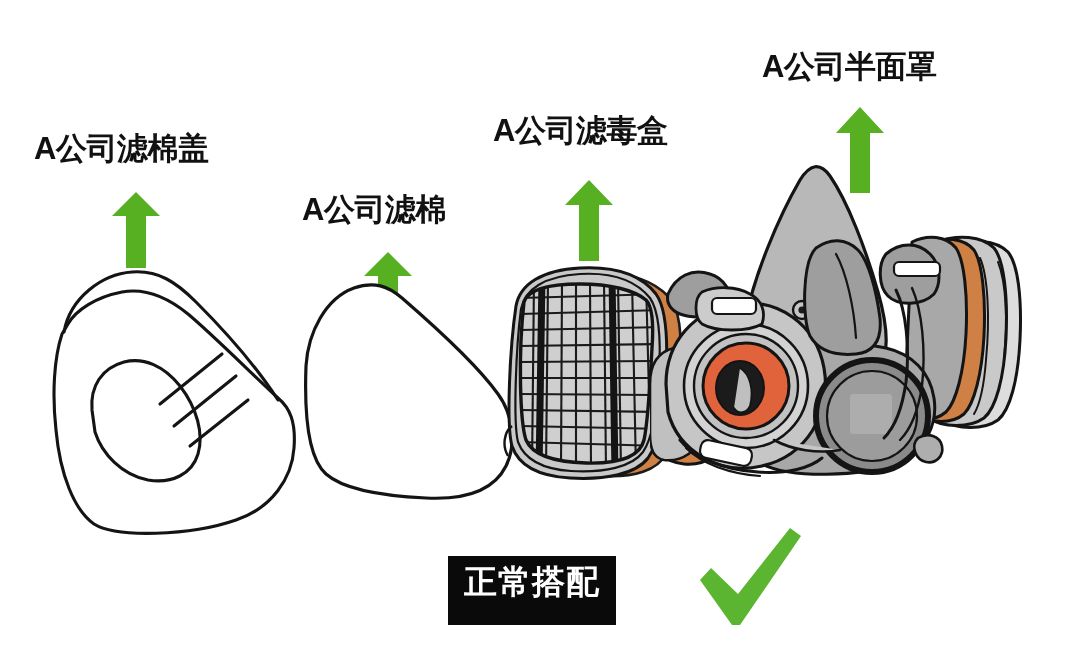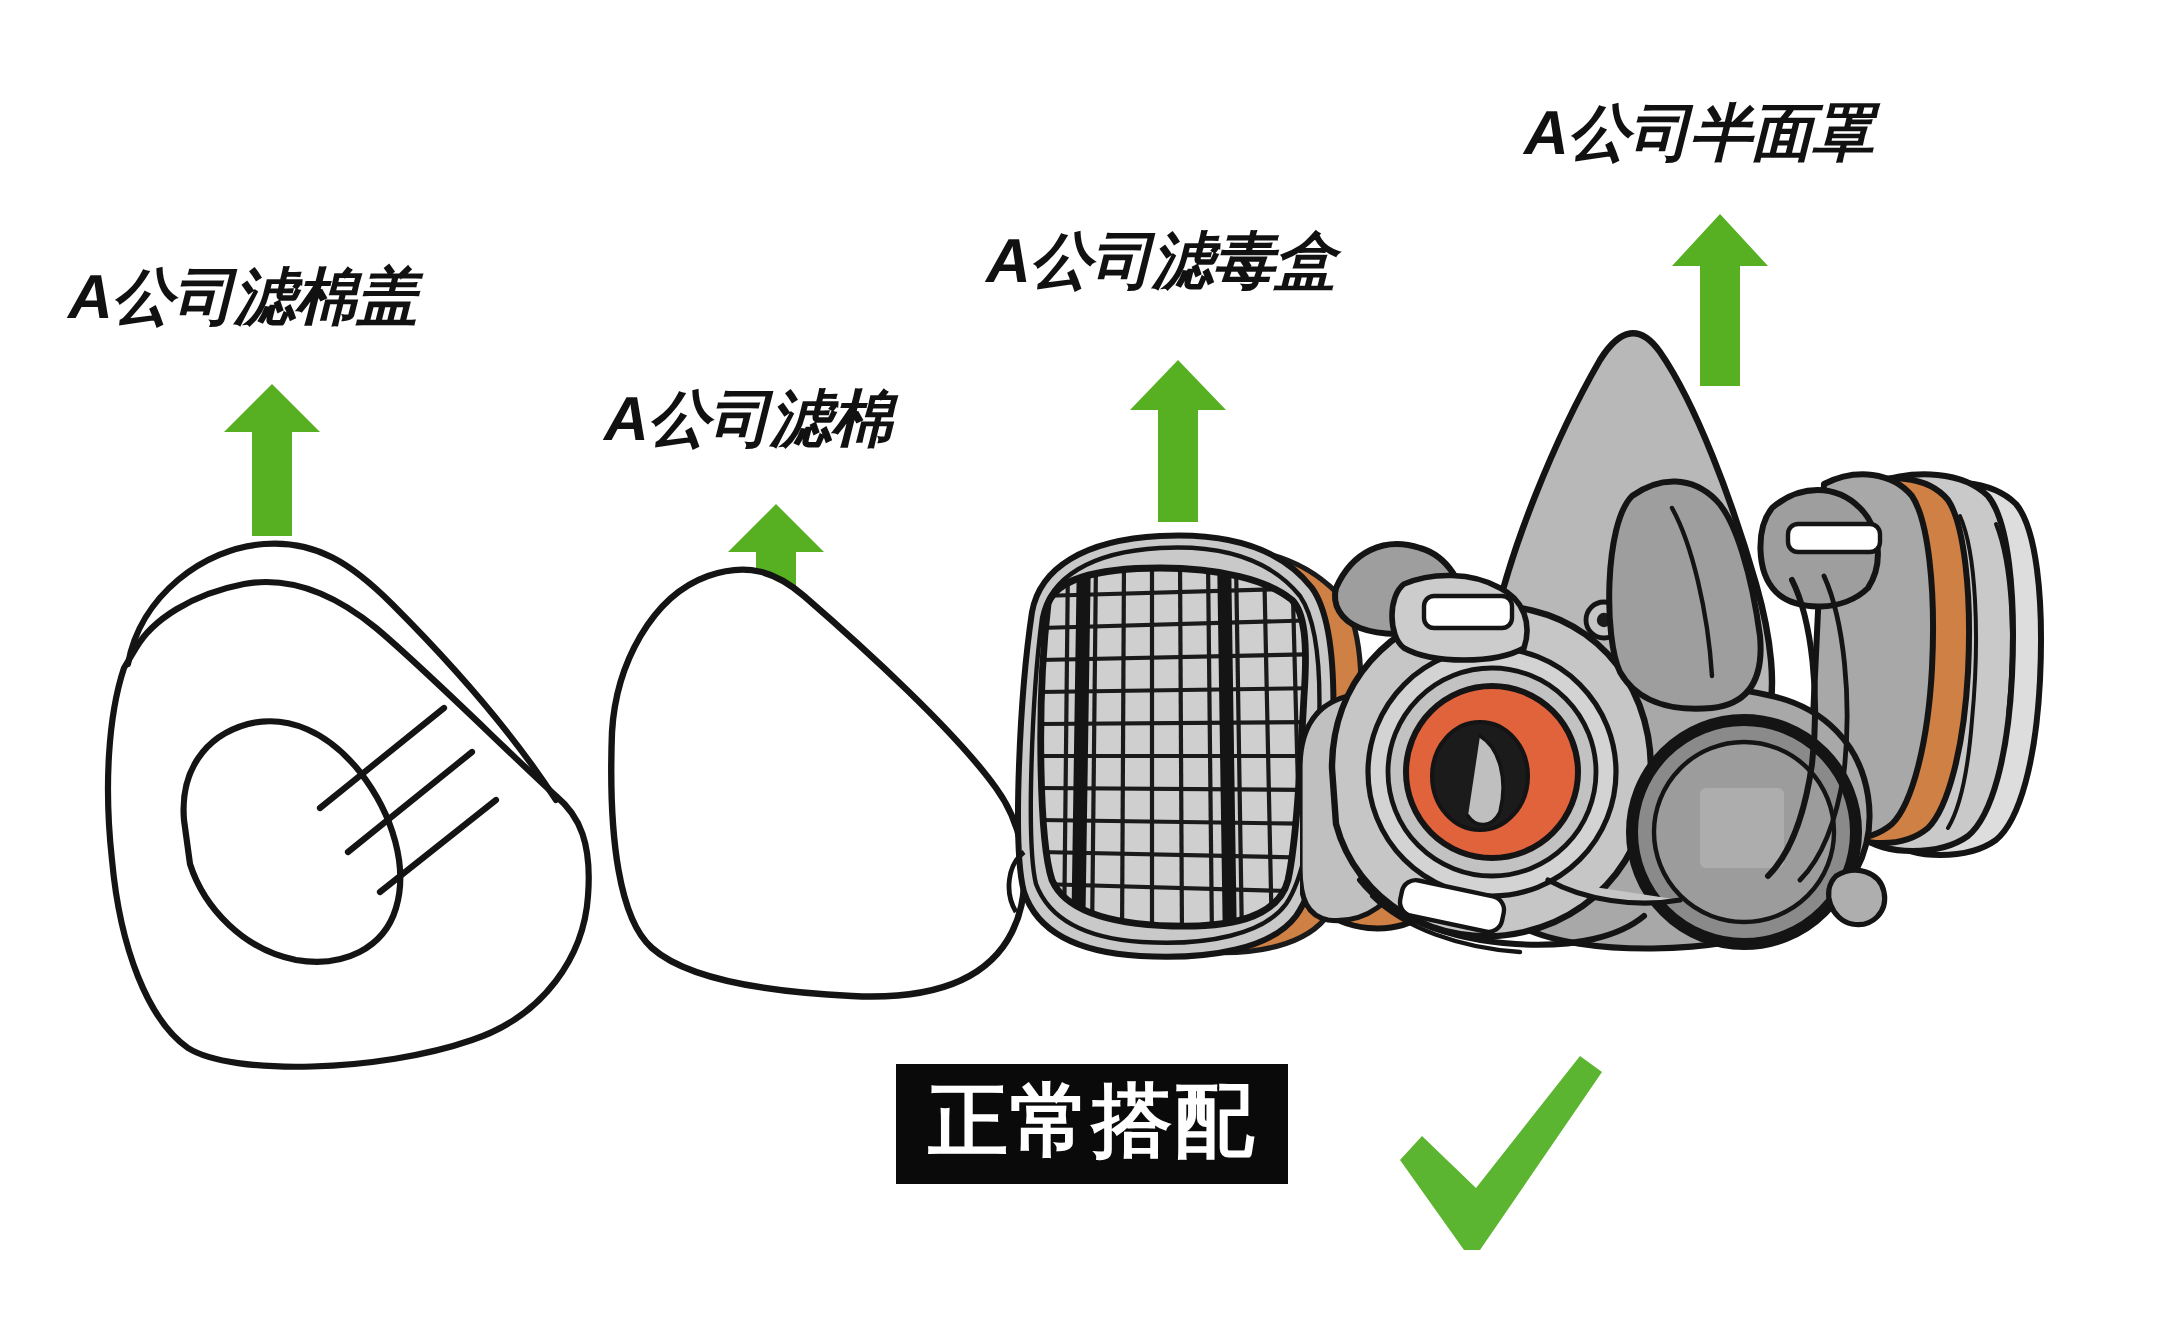--- a/index.html
+++ b/index.html
@@ -14,48 +14,47 @@
     background:#ffffff;
     overflow:hidden;
   }
   .label{
     position:absolute;
     font-weight:700;
     color:#111111;
     white-space:nowrap;
     letter-spacing:-0.5px;
     line-height:1;
-    font-style:italic;
   }
   .lbl-cover  {left:34px;  top:133px; font-size:31px;}
   .lbl-cotton {left:302px; top:194px; font-size:31px;text-align:center;}
   .lbl-cart   {left:493px; top:115px; font-size:31px;}
   .lbl-mask   {left:762px; top:51px;  font-size:31px;}
 
   .arrow{position:absolute;}
   .a1{left:110px; top:190px; width:52px; height:80px;}
   .a2{left:362px; top:250px; width:52px; height:80px;}
   .a3{left:563px; top:178px; width:52px; height:85px;}
   .a4{left:834px; top:105px; width:52px; height:90px;}
 
   .part{position:absolute;}
   .p-cover  {left:40px;  top:262px; width:270px; height:278px;}
   .p-cotton {left:292px; top:270px; width:230px; height:250px;}
   .p-cart   {left:502px; top:250px; width:220px; height:250px;}
   .p-mask   {left:650px; top:158px; width:390px; height:320px;}
 
   .tagbox{
     position:absolute;
-    left:448px; top:532px;
+    left:448px; top:556px;
     background:#0a0a0a;
     color:#ffffff;
-    font-size:40px;
+    font-size:33px;
     font-weight:700;
     letter-spacing:1px;
-    padding:9px 16px 11px 16px;
+    padding:9px 16px 27px 16px;
     line-height:1;
   }
   .check{position:absolute;left:694px;top:524px;width:110px;height:105px;}
 </style>
 </head>
 <body>
 
 <div id="stage">
 
   <div class="label lbl-cover">A公司滤棉盖</div>

